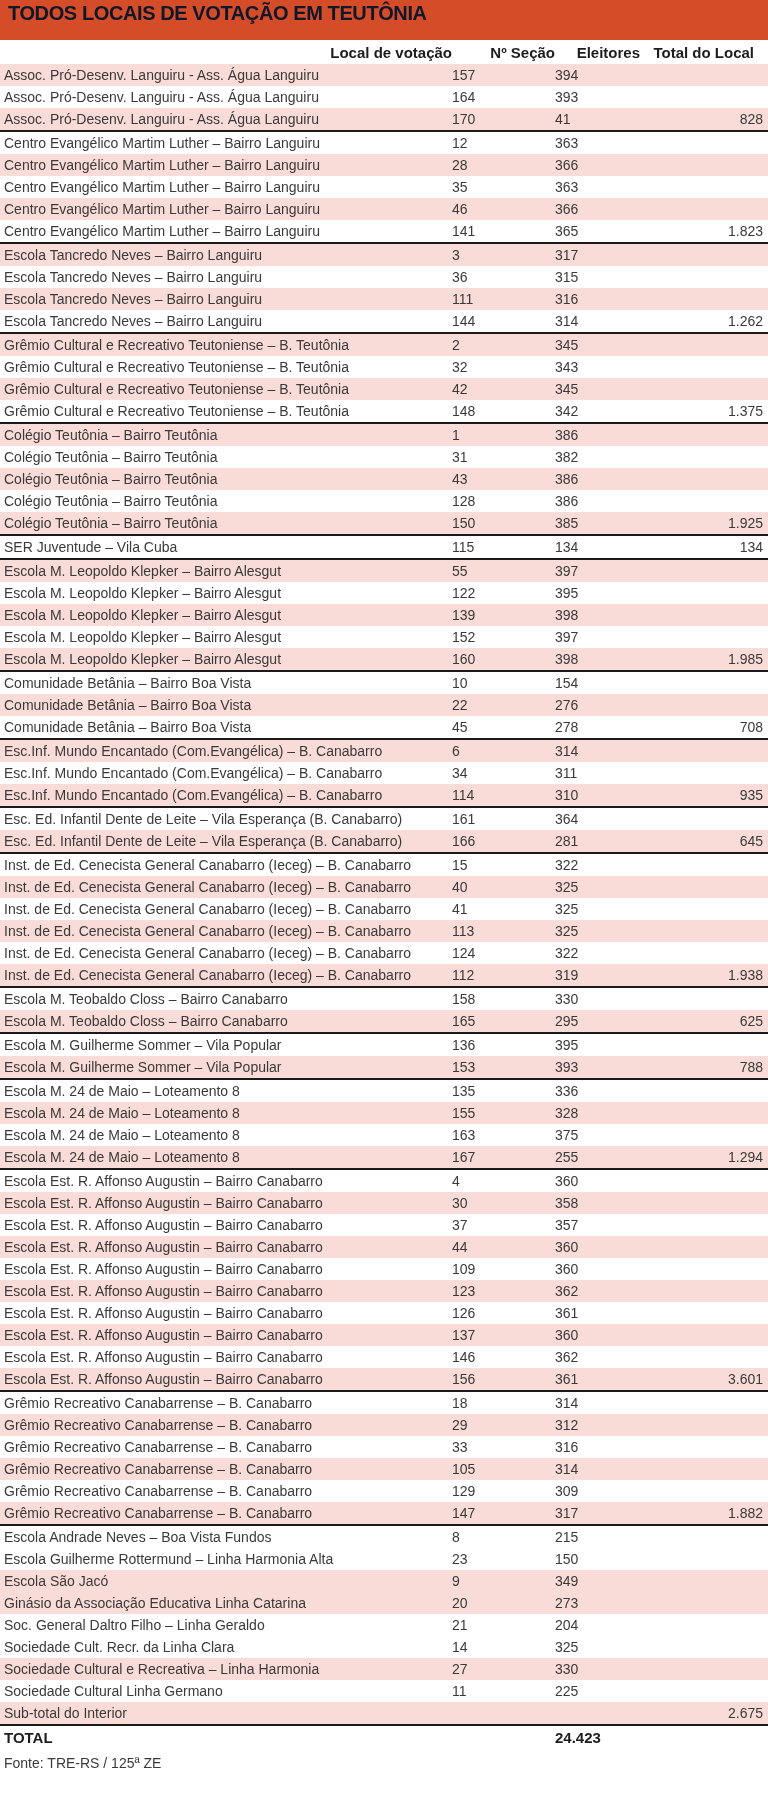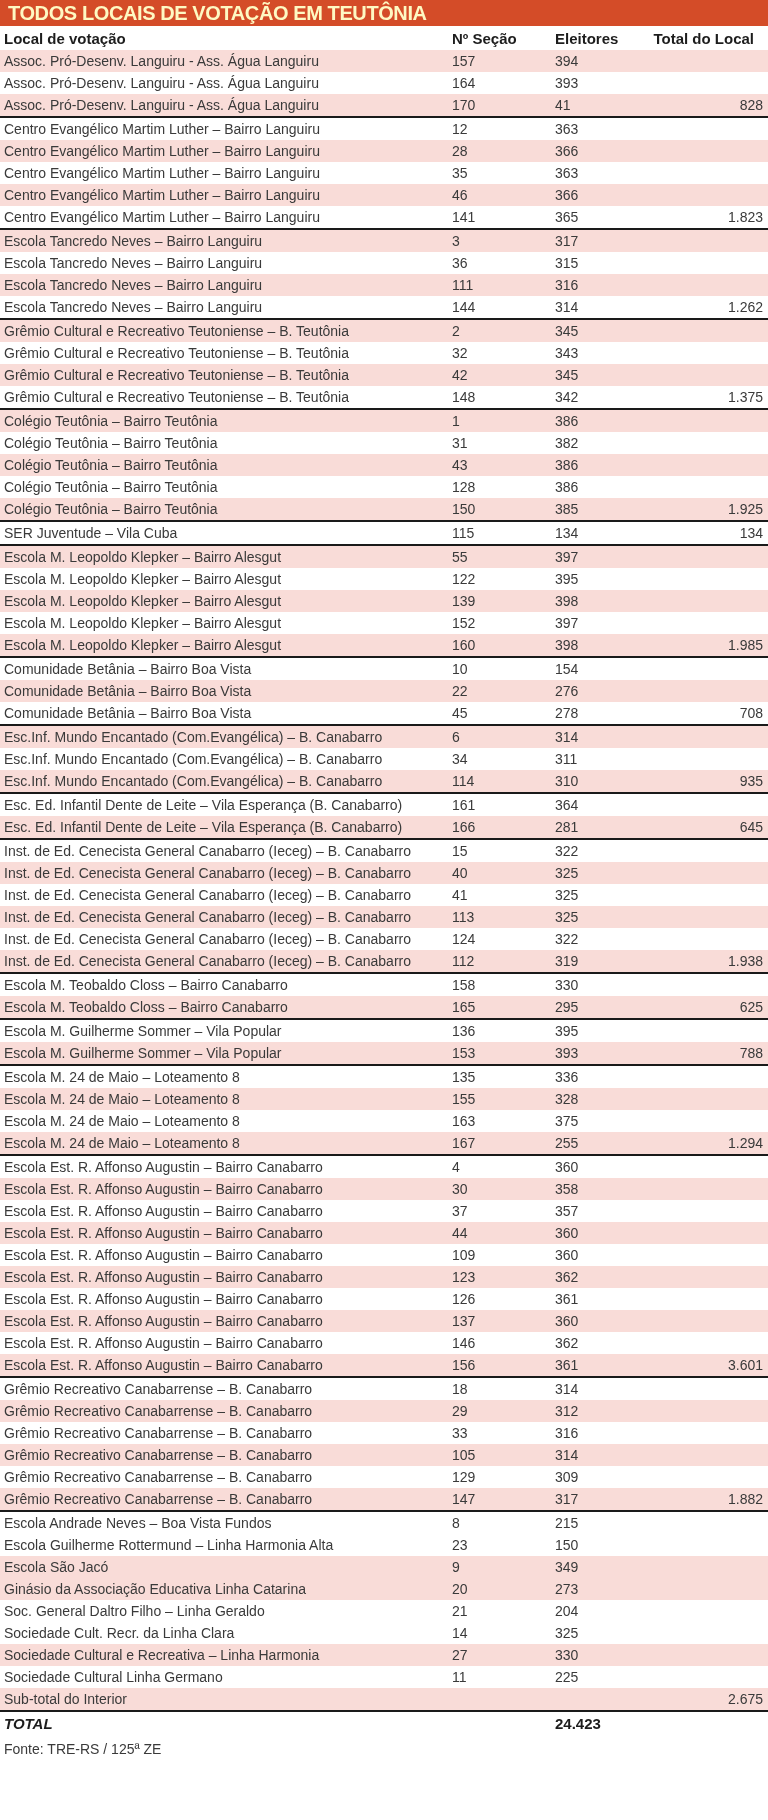--- a/index.html
+++ b/index.html
@@ -5,44 +5,44 @@
   html,body{margin:0;padding:0;background:#ffffff;}
   body{
     width:768px;
     font-family:"Liberation Sans", sans-serif;
     color:#3a3a3a;
     -webkit-font-smoothing:antialiased;
   }
   .page{width:768px;}
   .titlebar{
     background:#D44C28;
-    height:26px;
+    height:40px;
     line-height:27px;
-    color:#fef9c3;
+    color:#0f172a;
     font-weight:bold;
     font-size:20px;
     letter-spacing:-0.4px;
     padding-left:8px;
     box-sizing:border-box;
   }
   table{
     width:768px;
     border-collapse:collapse;
     table-layout:fixed;
   }
   col.c-local{width:452px;}
   col.c-secao{width:103px;}
   col.c-eleitores{width:85px;}
   col.c-total{width:128px;}
   thead th{
     font-size:15px;
     font-weight:bold;
     color:#1d1d1d;
     height:24px;
-    text-align:left;
+    text-align:right;
     padding:0;
     white-space:nowrap;
   }
   thead th.local{padding-left:4px;}
   thead th.total{text-align:right;padding-right:14px;}
   tbody td{
     height:22px;
     line-height:22px;
     font-size:14px;
     padding:0;
@@ -56,21 +56,21 @@
   td.total{text-align:right;padding-right:5px;}
   tfoot td{
     height:24px;
     line-height:24px;
     font-size:15px;
     font-weight:bold;
     color:#1d1d1d;
     padding:0;
     white-space:nowrap;
   }
-  tfoot td.local{padding-left:4px;font-style:italic;}
+  tfoot td.local{padding-left:4px;}
   .fonte{
     font-size:14px;
     color:#3a3a3a;
     padding:5px 0 0 4px;
     height:24px;
   }
 </style>
 </head>
 <body>
 

